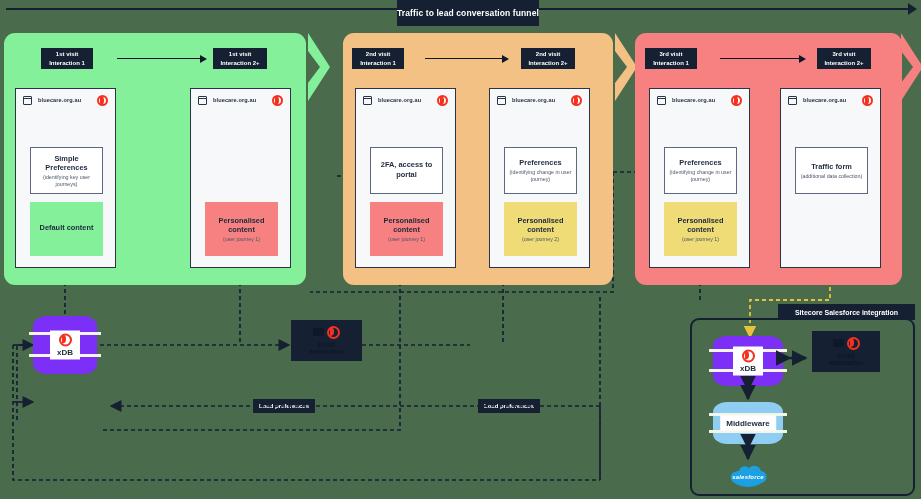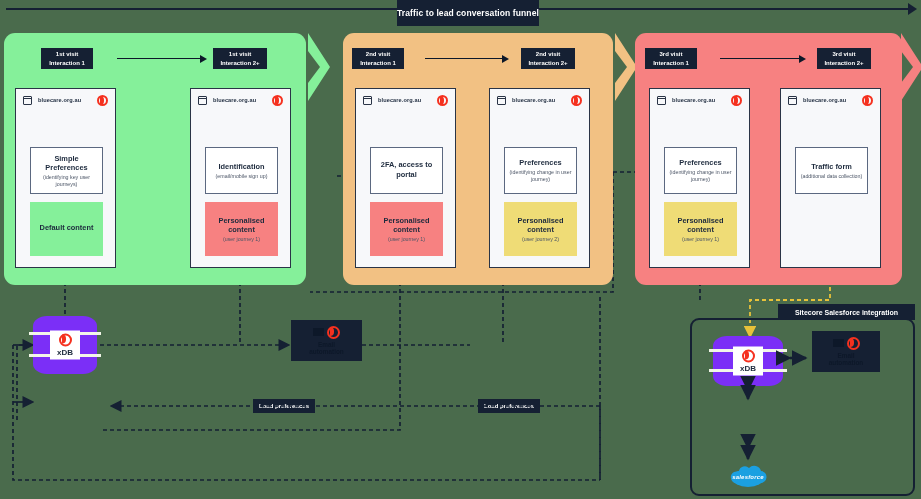--- a/index.html
+++ b/index.html
@@ -215,24 +215,20 @@
       <div class="panel-sub">(identifying key user journeys)</div>
     </div>
   </div>
 
   <div class="browser" style="left:190px;">
     <div class="browser-head">
       <span class="win-ico"></span>
       <span class="url">bluecare.org.au</span>
       <span class="sc-logo"></span>
     </div>
-    <div class="panel-box outline">
-      <div class="panel-title">Identification</div>
-      <div class="panel-sub">(email/mobile sign up)</div>
-    </div>
     <div class="panel-box filled fill-red">
       <div class="panel-title">Personalised content</div>
       <div class="panel-sub">(user journey 1)</div>
     </div>
   </div>
 
   <div class="phase orange"></div>
   <div class="chev" style="left:613px;">
     <svg width="30" height="68" viewBox="0 0 30 68">
         <path d="M2,0 L24,34 L2,68 L2,50 L14,34 L2,18 Z" fill="#f2c183"></path>
@@ -373,20 +369,28 @@
     <div class="email-icons">
       <span class="env"></span>
       <span class="sc-logo" style="margin-left:0;width:13px;height:13px;"></span>
     </div>
     <div class="email-label">
       <span>Email</span><br>
       <span>automation</span>
     </div>
   </div>
 
+  <div class="cyl cyl-blue" style="left:713px; top:402px; width:70px; height:42px;">
+    <div class="body"></div>
+    <div class="stripe" style="top:11px;"></div>
+    <div class="stripe" style="top:28px;"></div>
+    <div class="label">
+      <span>Middleware</span>
+    </div>
+  </div>
 
   <div class="sf-cloud" style="left:725px; top:462px;">
     <svg width="46" height="28" viewBox="0 0 46 28">
       <path d="M14,9 a6,6 0 0 1 10,-3 a7,7 0 0 1 12,3 a6,6 0 0 1 -1,12 L10,21 a6,6 0 0 1 -1,-11 z" fill="#1ba0e1"></path>
       <ellipse cx="23" cy="16" rx="16" ry="9" fill="#1ba0e1"></ellipse>
     </svg>
     <span class="sf-text">salesforce</span>
   </div>
 
   <svg class="wires">

